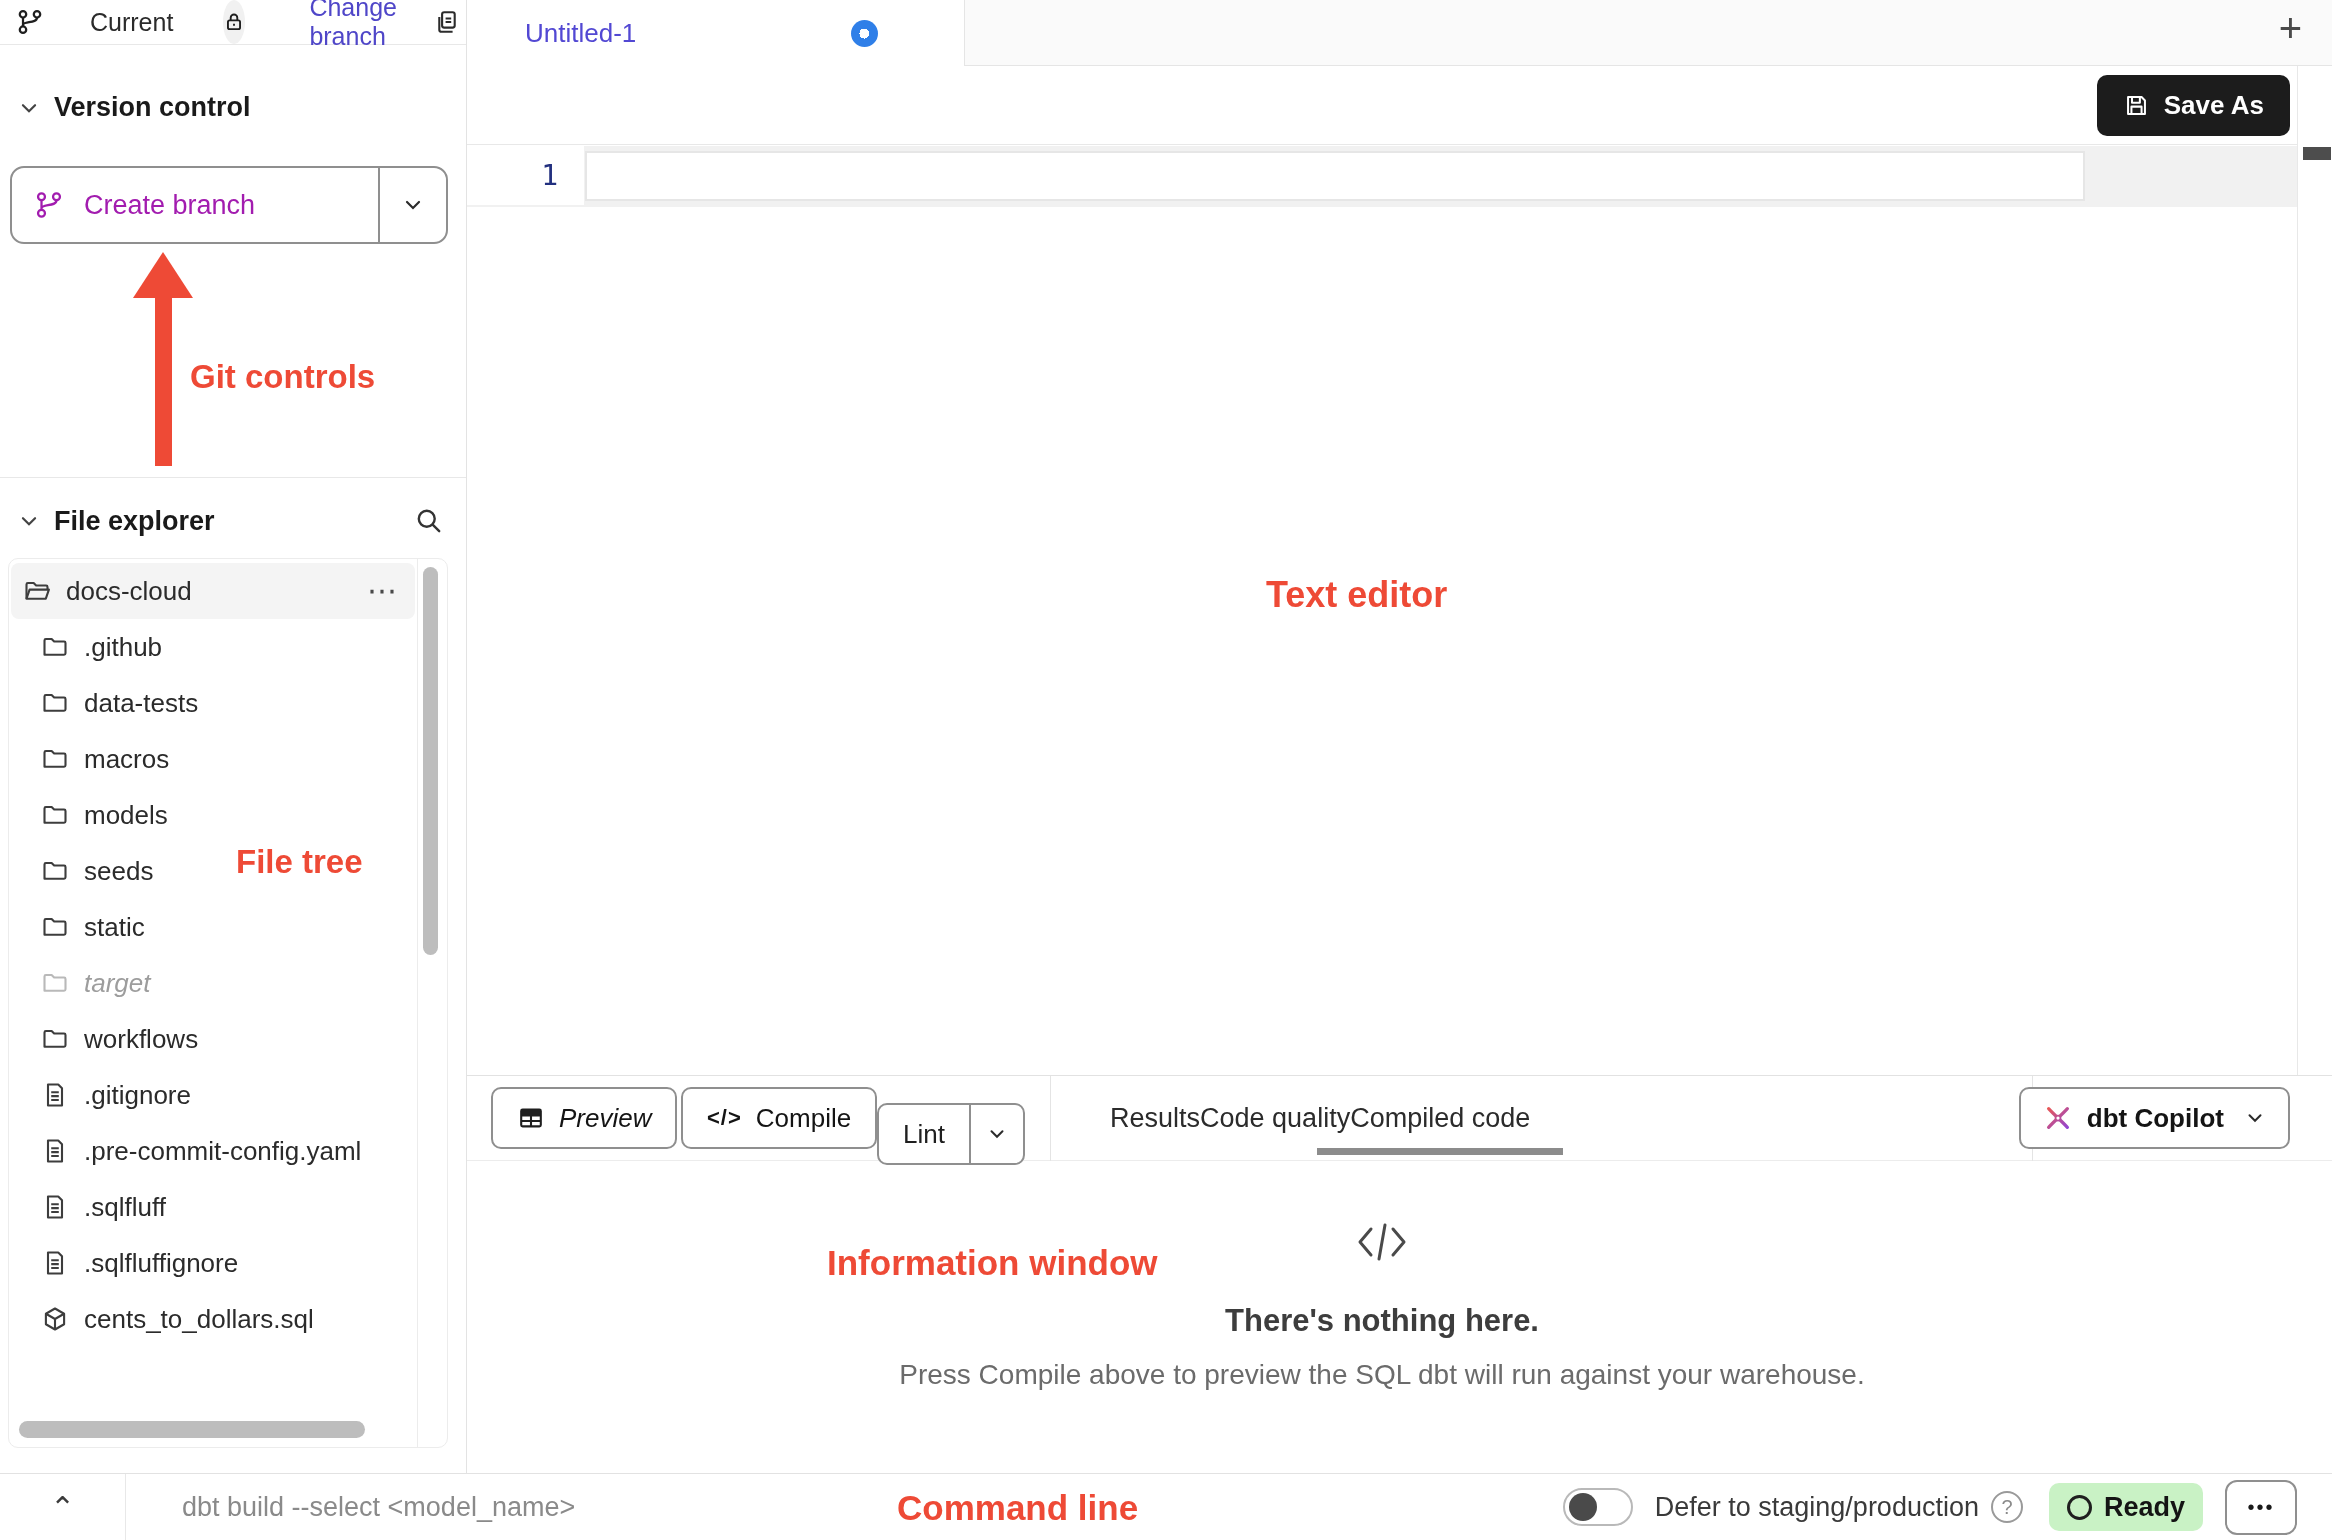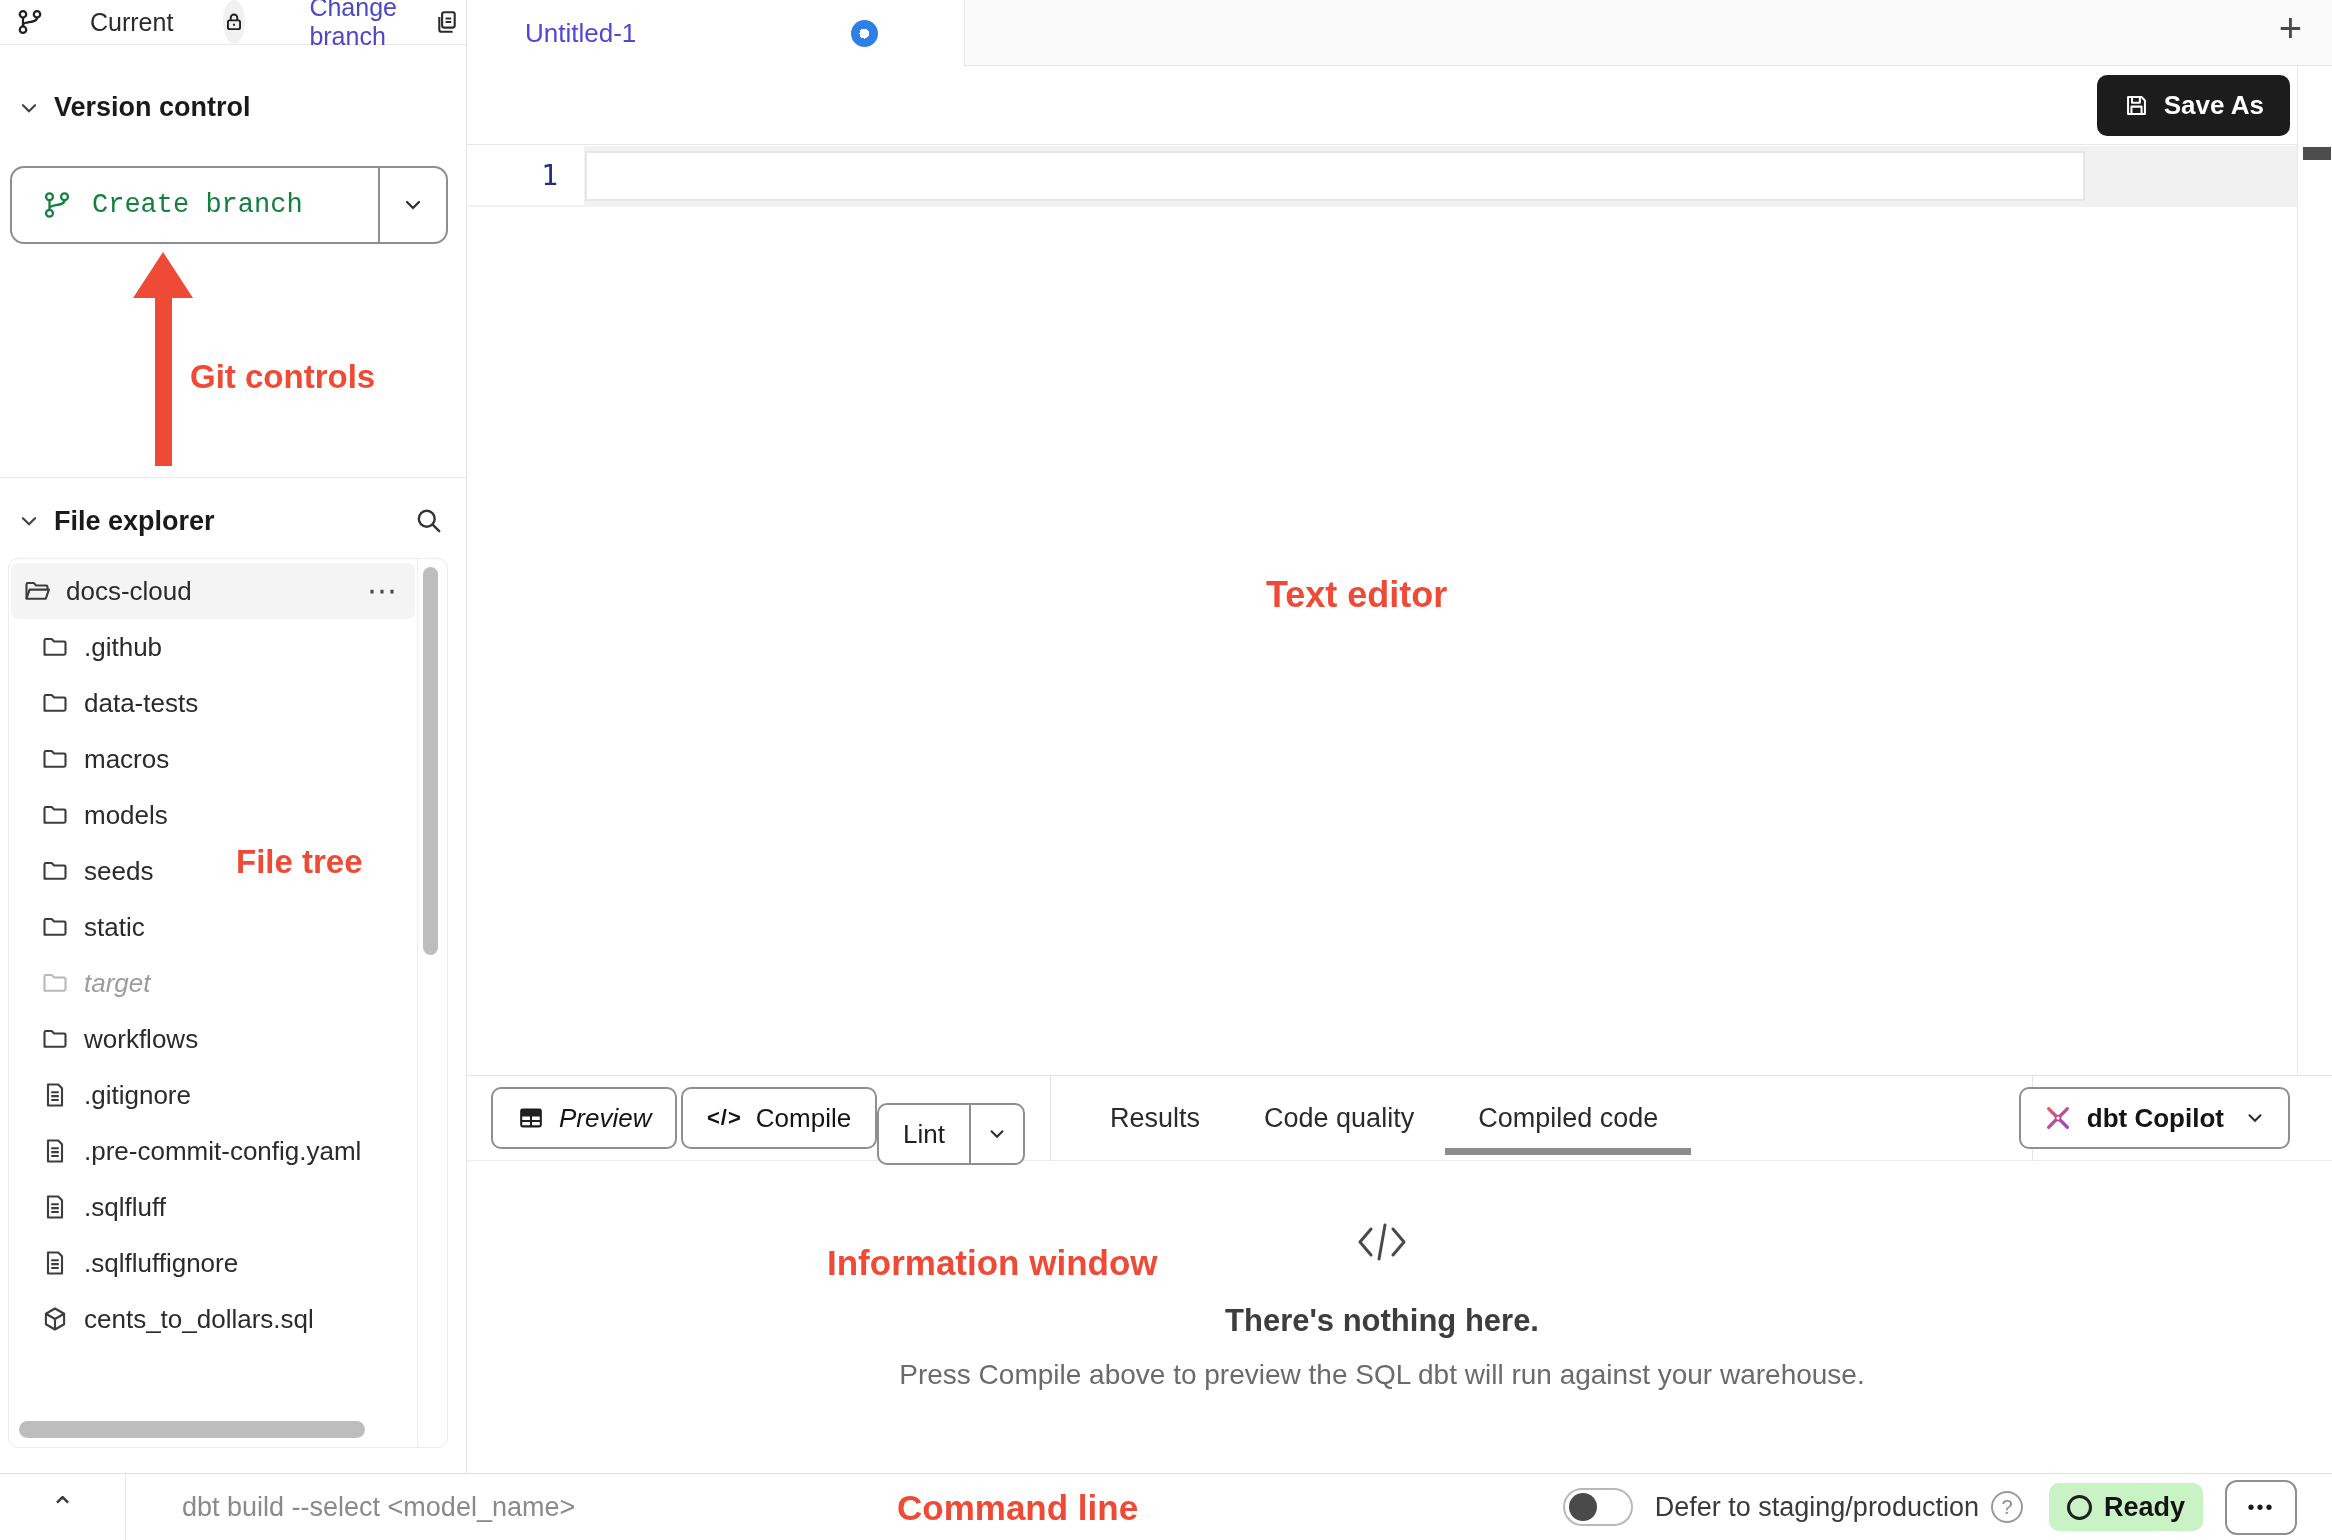--- a/index.html
+++ b/index.html
@@ -20,22 +20,22 @@
   .lock-chip { width:44px; height:44px; border-radius:50%; background:#f1f1f1;
              display:flex; align-items:center; justify-content:center; margin-left:14px; }
   .change-branch { margin-left:28px; color:#4f46c8; font-size:25px; font-weight:500; cursor:pointer; }
   .copy-btn { margin-left:auto; color:#2b2b2b; }
 
   .vc-header { position:absolute; left:18px; top:92px; display:flex; align-items:center; gap:14px;
              font-size:27px; font-weight:700; color:#1a1a1a; }
   .create-branch { position:absolute; left:10px; top:166px; width:438px; height:78px;
              border:2px solid #8f8f8f; border-radius:14px; background:#fff;
              display:flex; align-items:stretch; cursor:pointer; }
-  .cb-main { flex:1; display:flex; align-items:center; gap:20px; padding-left:30px;
-             font-size:27px; font-weight:500; color:#15803d;font-family:Liberation Mono, monospace; }
+  .cb-main { flex:1; display:flex; align-items:center; gap:20px; padding-left:22px;
+             font-size:27px; font-weight:500; color:#a21caf; }
   .cb-sep { width:2px; background:#8f8f8f; }
   .cb-caret { width:66px; display:flex; align-items:center; justify-content:center; color:#2b2b2b; }
 
   .sb-divider { position:absolute; left:0; top:477px; width:100%; height:1px; background:#e8e8e8; }
 
   .fe-header { position:absolute; left:18px; right:22px; top:496px; height:50px;
              display:flex; align-items:center; gap:14px; font-size:27px; font-weight:700; color:#1a1a1a; }
   .fe-search { margin-left:auto; color:#333; cursor:pointer; }
 
   .fe-panel { position:absolute; left:8px; top:558px; width:440px; height:890px;
@@ -96,21 +96,21 @@
             display:flex; align-items:center; gap:14px; padding:0 24px;
             font-size:26px; font-weight:500; color:#141414; cursor:pointer; }
   .btn-preview { position:absolute; left:24px; top:11px;font-style:italic; }
   .btn-compile { position:absolute; left:214px; top:11px; }
   .lint-group { position:absolute; left:410px; top:11px; height:62px; display:flex;
             border:2px solid #8f8f8f; border-radius:10px; background:#fff; cursor:pointer;margin-top:16px; }
   .lint-main { display:flex; align-items:center; padding:0 24px; font-size:26px; font-weight:500; }
   .lint-sep { width:2px; background:#8f8f8f; }
   .lint-caret { width:52px; display:flex; align-items:center; justify-content:center; color:#2b2b2b; }
   .bp-vsep { position:absolute; top:0; height:85px; width:1px; background:#e4e4e4; }
-  .bp-tabs { position:absolute; left:643px; top:0; height:85px; display:flex; gap:64px; align-items:center; }
+  .bp-tabs { position:absolute; left:643px; top:0; height:85px; display:flex; align-items:center; }
   .bp-tab { font-size:27px; color:#2b2b2b; cursor:pointer; position:relative; height:100%;
             display:flex; align-items:center; }
   .bp-tab.active::after { content:""; position:absolute; left:-33px; right:-33px; bottom:6px;
             height:7px; background:#8c8c8c; }
   .copilot { position:absolute; right:42px; top:11px; height:62px; border:2px solid #8f8f8f;
             border-radius:10px; background:#fff; display:flex; align-items:center; gap:14px;
             padding:0 22px; font-size:26px; font-weight:700; color:#141414; cursor:pointer; }
   .bp-empty { position:absolute; left:0; right:35px; top:85px; bottom:0; text-align:center; }
   .bp-empty .code-glyph { margin:56px auto 0; width:54px; color:#4a4a4a; }
   .bp-empty h3 { margin-top:36px; font-size:31px; font-weight:700; color:#3d3d3d; }

